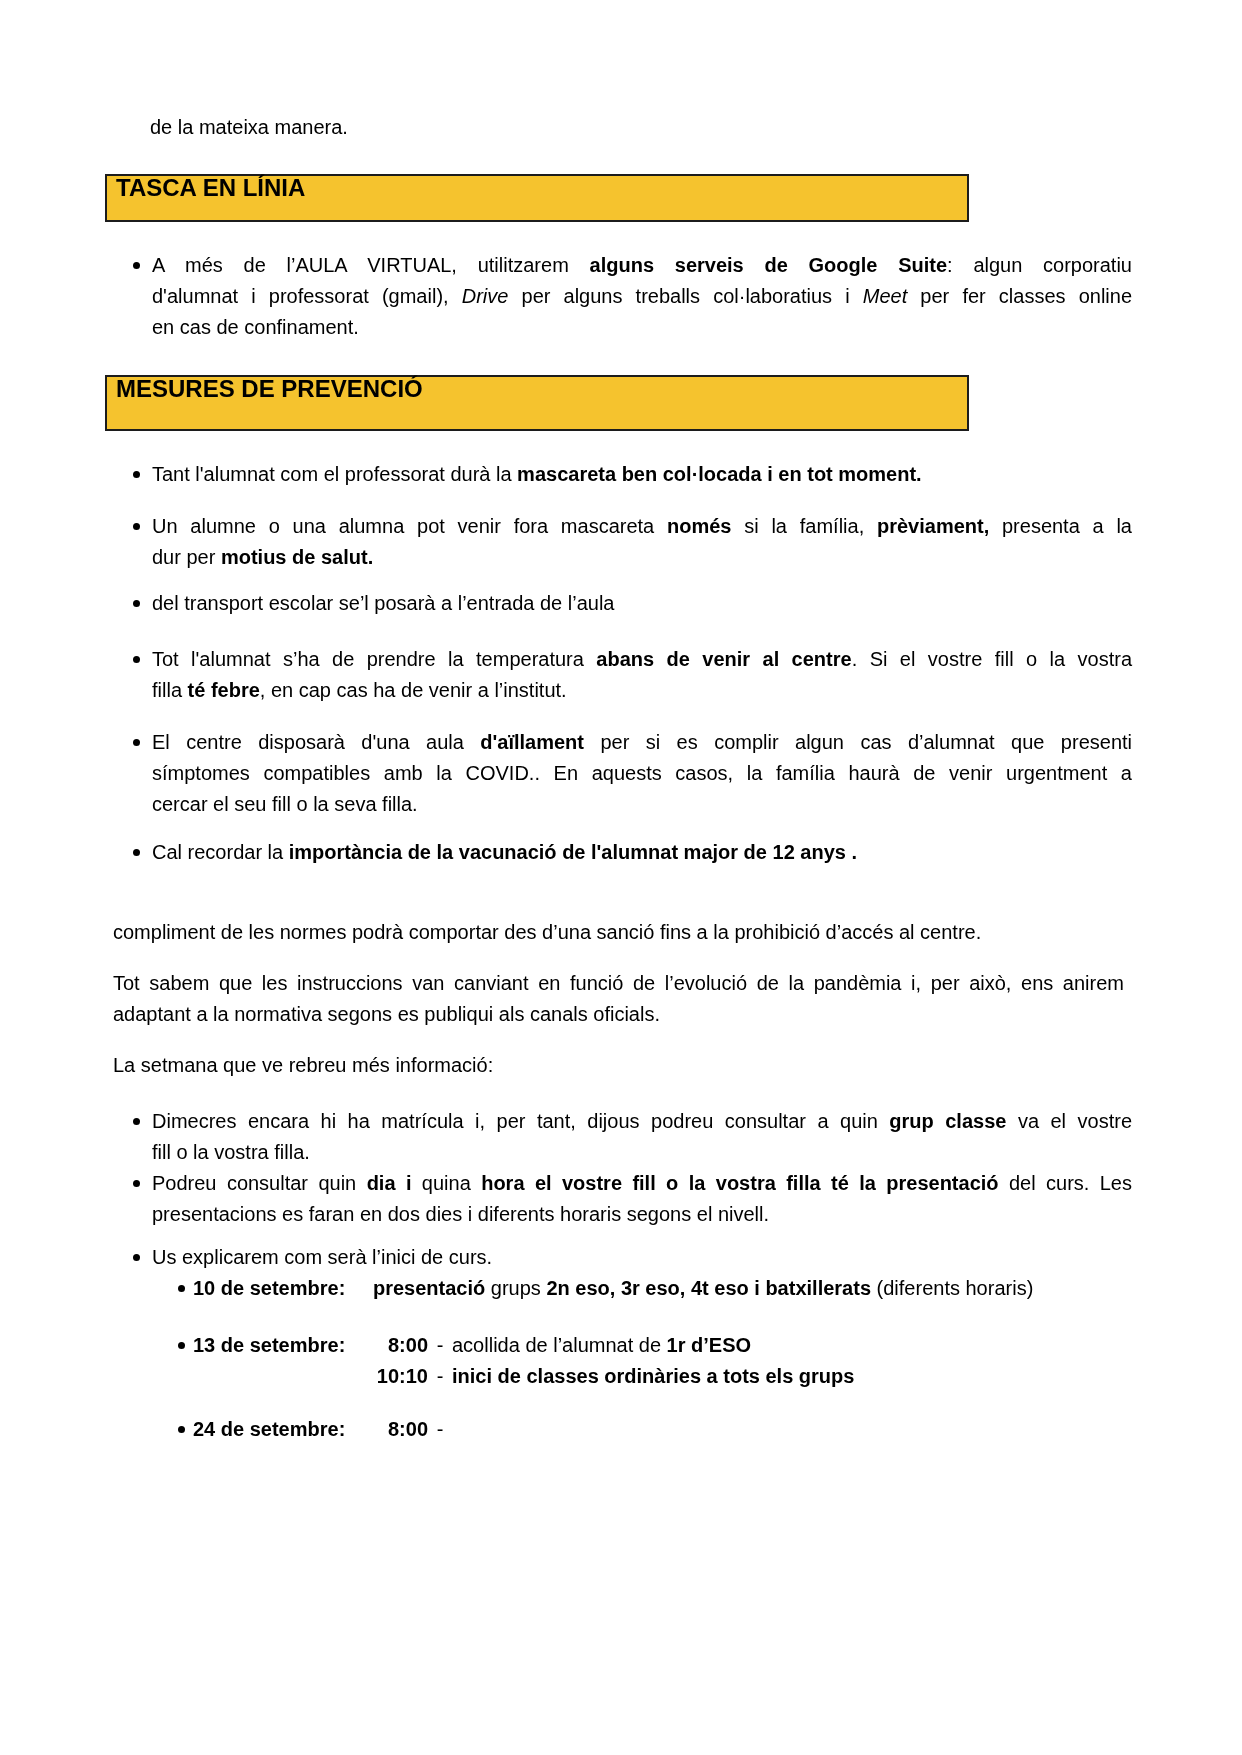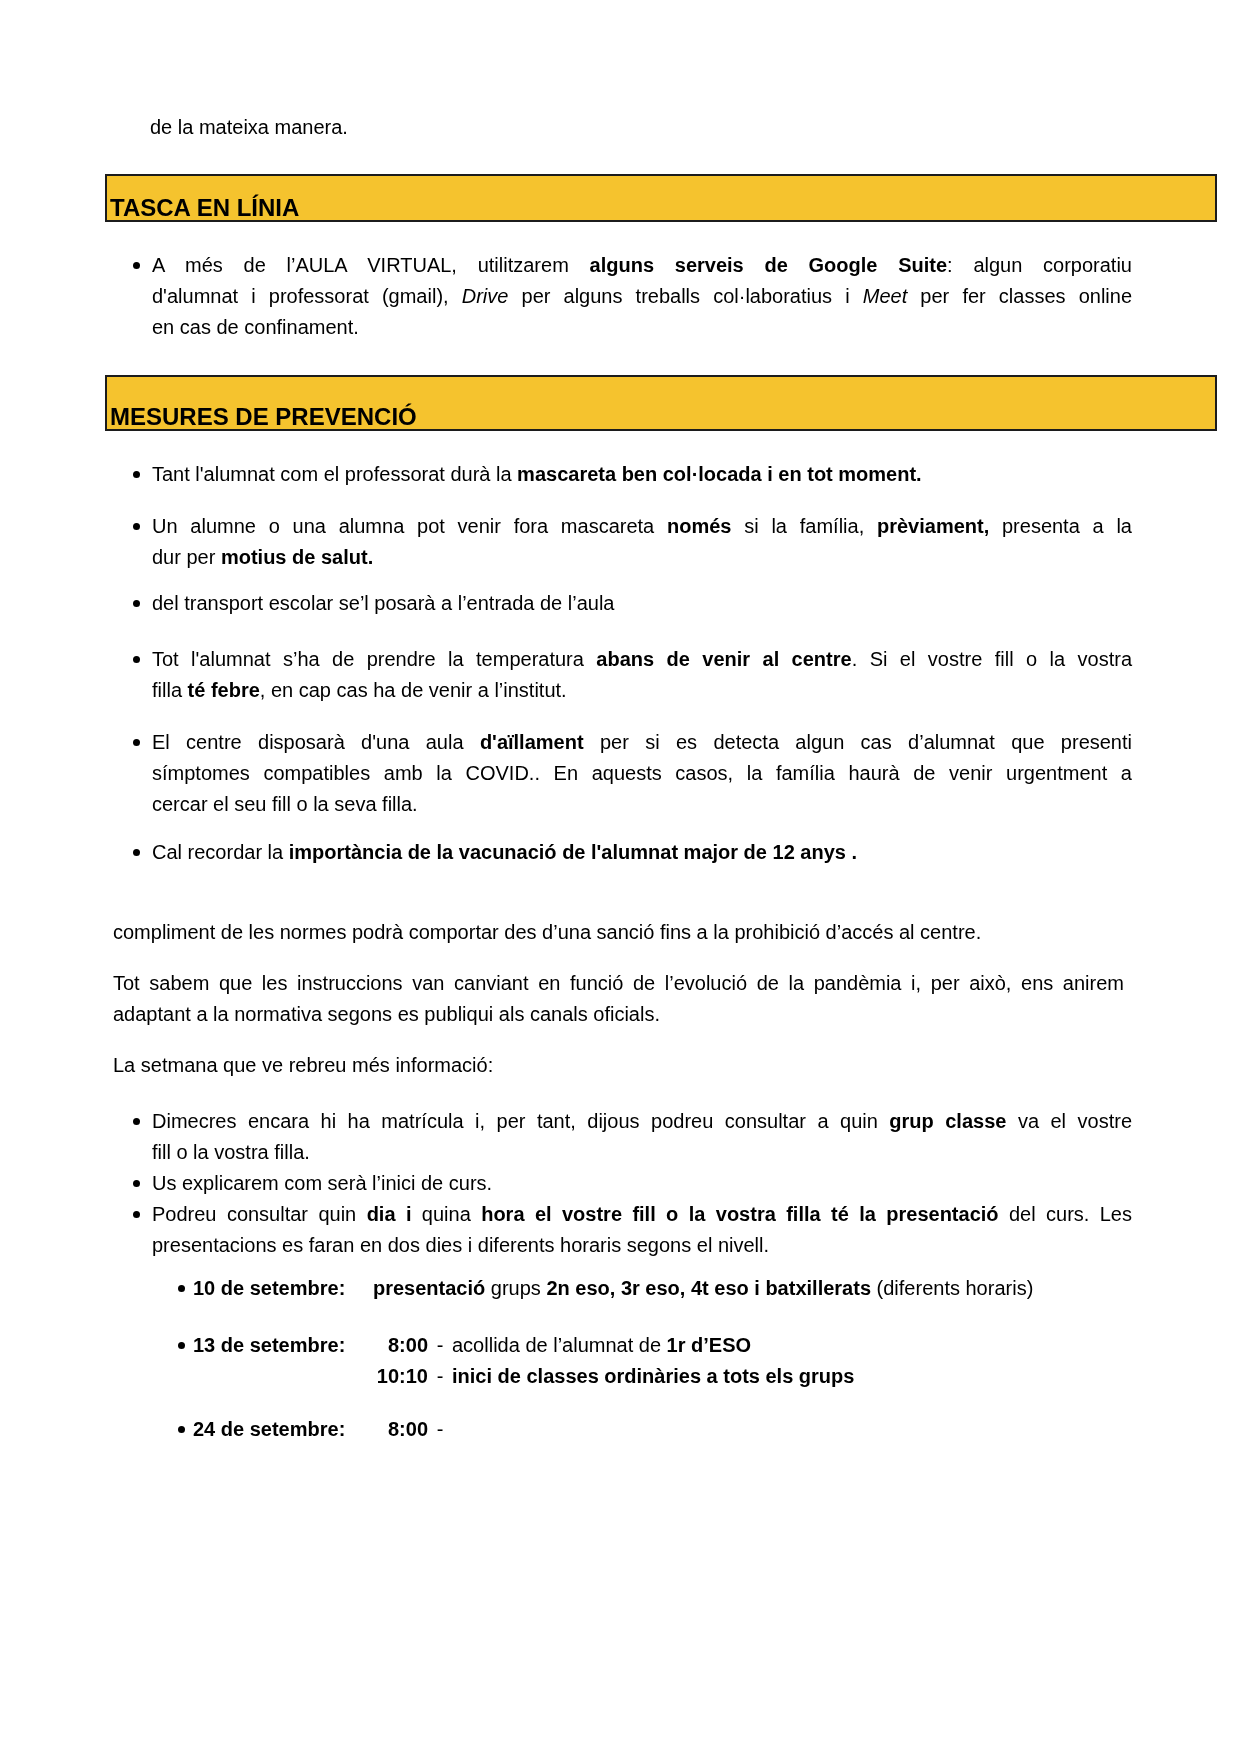--- a/index.html
+++ b/index.html
@@ -22,26 +22,26 @@
     overflow:hidden;
   }
   .para{margin:8px;}
   .indent1{margin-left:45px;}
   .line{min-height:31px;}
   .jt{text-align:justify;text-align-last:justify;}
   .b{font-weight:700;}
   .i{font-style:italic;}
 
   .banner{
-    box-sizing:border-box;width:1112px;
+    box-sizing:border-box;width:864px;
     border:2px solid var(--banner-border);
     background:var(--banner-bg);
     font-weight:700;font-size:24px;line-height:24px;
-    display:flex;align-items:flex-end;
-    padding-left:3px;
+    display:flex;align-items:flex-start;
+    padding-left:9px;
   }
   .banner-a{height:48px;margin-bottom:28px;}
   .banner-b{height:56px;margin-top:32px;margin-bottom:28px;}
 
   .bullet{display:flex;}
   .dot{
     flex:none;width:7px;height:7px;border-radius:50%;
     background:var(--text);
     margin:12px 12px 0 28px;
   }
@@ -114,21 +114,21 @@
     <span class="dot"></span>
     <div class="btext">
         <div class="line jt"><span>Tot l'alumnat s’ha de prendre la temperatura </span><span class="b">abans de venir al centre</span><span>. Si el vostre fill o la vostra</span></div>
         <div class="line"><span>filla </span><span class="b">té febre</span><span>, en cap cas ha de venir a l’institut.</span></div>
       </div>
   </div>
 
   <div class="bullet mb17">
     <span class="dot"></span>
     <div class="btext">
-        <div class="line jt"><span>El centre disposarà d'una aula </span><span class="b">d'aïllament</span><span> per si es detecta algun cas d’alumnat que presenti</span></div>
+        <div class="line jt"><span>El centre disposarà d'una aula </span><span class="b">d'aïllament</span><span> per si es complir algun cas d’alumnat que presenti</span></div>
         <div class="line jt"><span>símptomes compatibles amb la COVID.. En aquests casos, la família  haurà de venir urgentment a</span></div>
         <div class="line"><span>cercar el seu fill o la seva filla.</span></div>
       </div>
   </div>
 
   <div class="bullet">
     <span class="dot"></span>
     <div class="btext">
         <div class="line"><span>Cal recordar la </span><span class="b">importància de la vacunació de l'alumnat major de 12 anys .</span></div>
       </div>
@@ -148,32 +148,32 @@
     </div>
 
   <div class="bullet">
     <span class="dot"></span>
     <div class="btext">
         <div class="line jt"><span>Dimecres encara hi ha matrícula i, per tant, dijous podreu consultar a quin </span><span class="b">grup classe</span><span> va el vostre</span></div>
         <div class="line"><span>fill o la vostra filla.</span></div>
       </div>
   </div>
 
-  <div class="bullet">
-    <span class="dot"></span>
-    <div class="btext">
-        <div class="line"><span>Us explicarem com serà l’inici de curs.</span></div>
-      </div>
-  </div>
-
   <div class="bullet mb12">
     <span class="dot"></span>
     <div class="btext">
         <div class="line jt"><span>Podreu consultar quin </span><span class="b">dia i</span><span> quina </span><span class="b">hora el vostre fill o la vostra filla té la presentació</span><span> del curs. Les</span></div>
         <div class="line"><span>presentacions es faran en dos dies i diferents horaris segons el nivell.</span></div>
+      </div>
+  </div>
+
+  <div class="bullet">
+    <span class="dot"></span>
+    <div class="btext">
+        <div class="line"><span>Us explicarem com serà l’inici de curs.</span></div>
       </div>
   </div>
 
   <div class="bullet sub mb26">
     <span class="dot"></span>
     <div class="sdate">10 de setembre:</div>
     <div class="srows">
       <div class="srow">
         <span class="rtext"><span class="b">presentació </span><span>grups </span><span class="b">2n eso, 3r eso, 4t eso i batxillerats</span><span> (diferents horaris)</span></span>
       </div>

